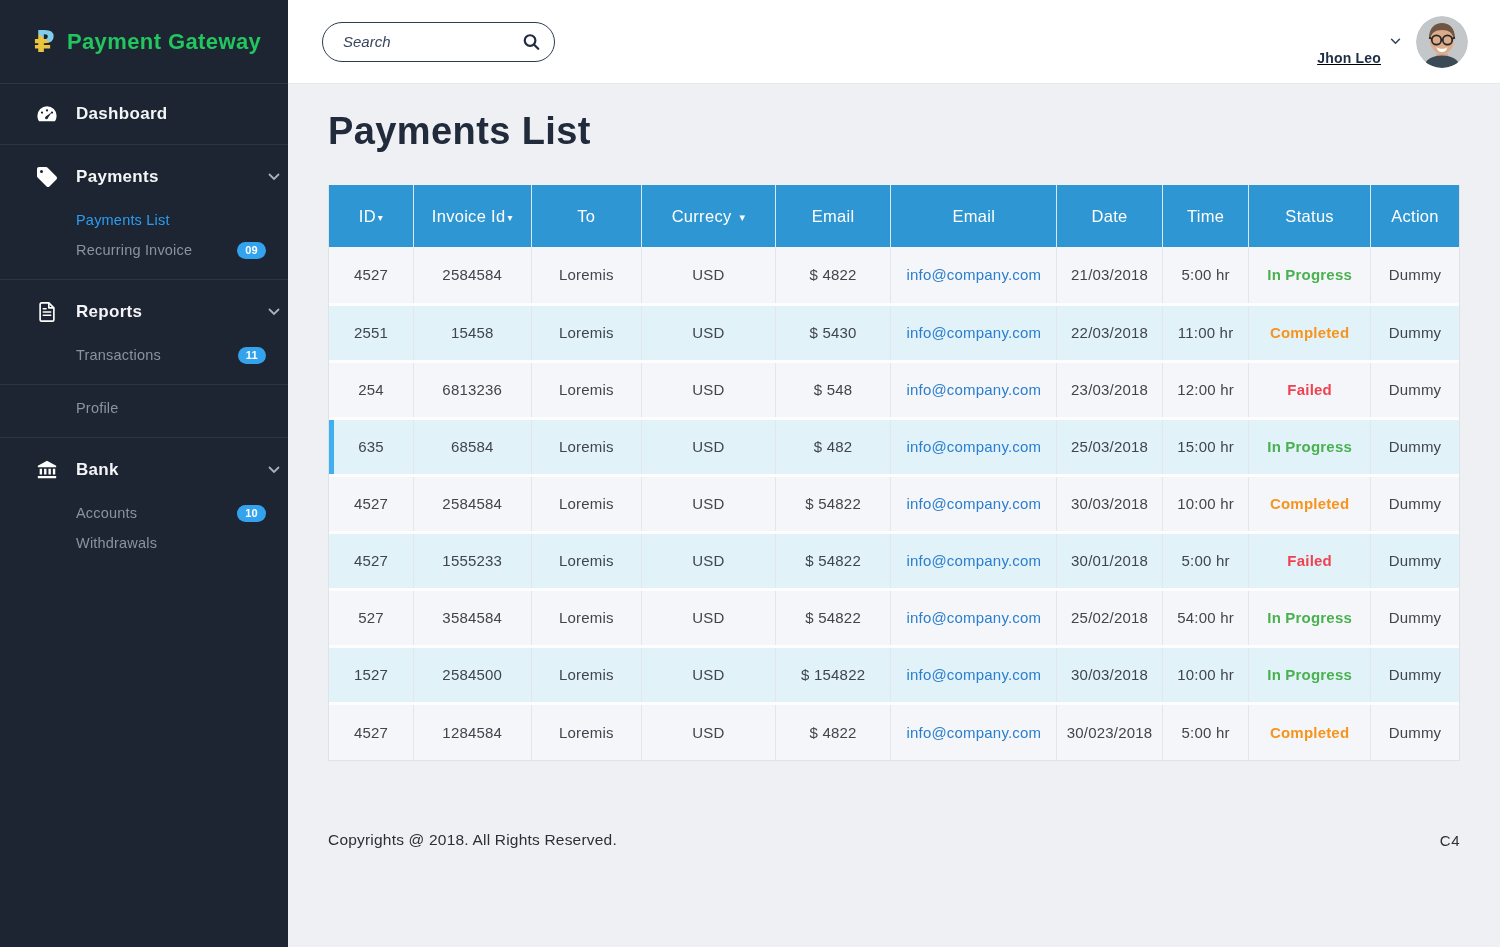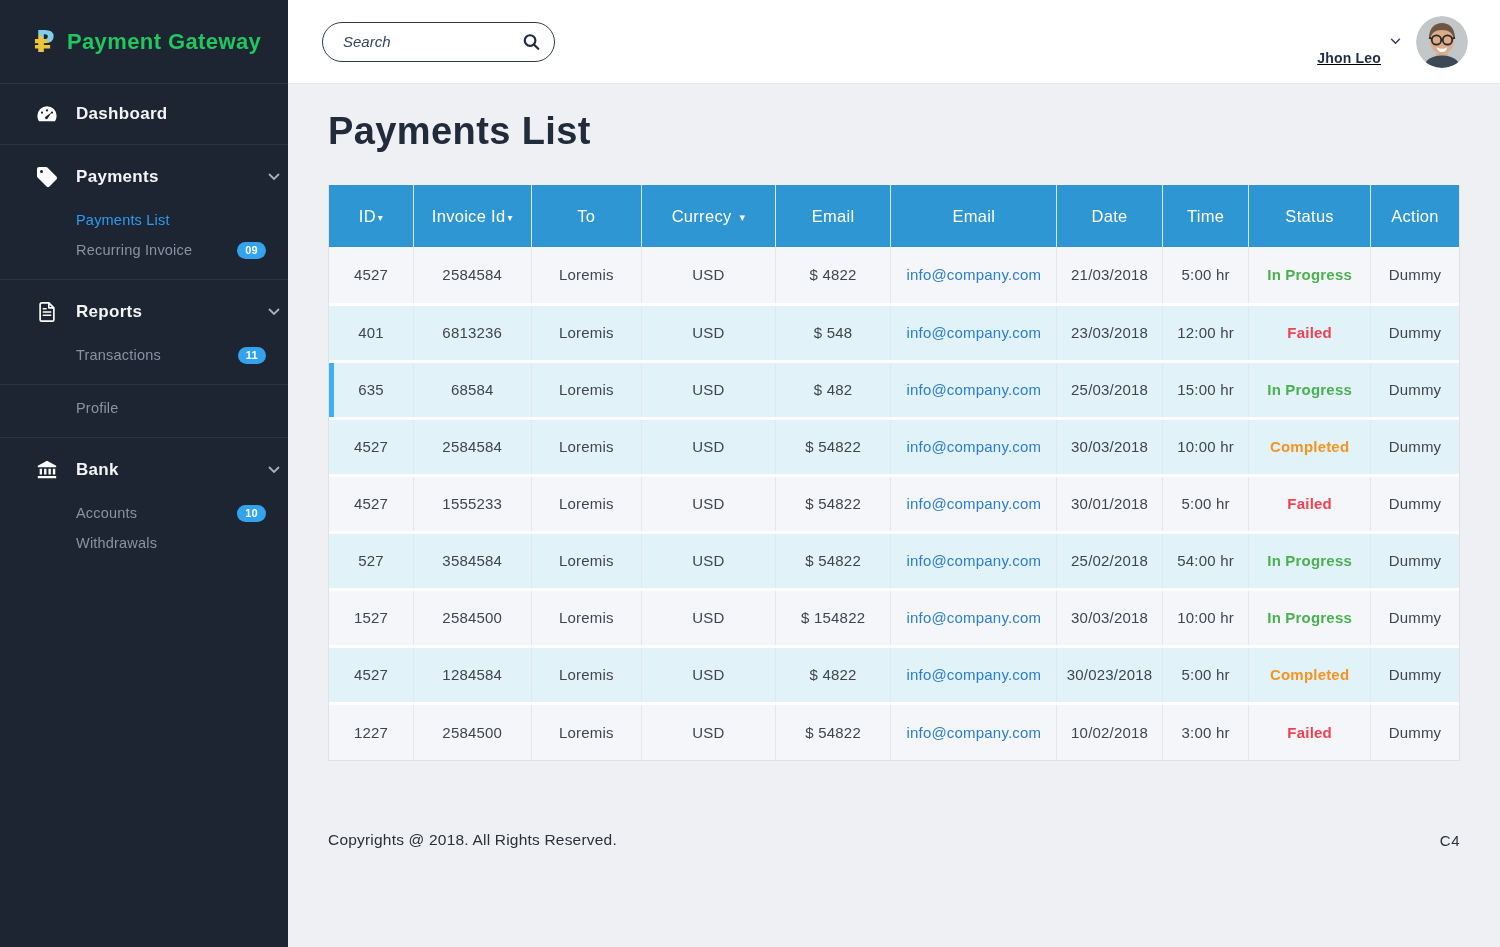--- a/index.html
+++ b/index.html
@@ -269,21 +269,33 @@
                 <td>Loremis</td>
                 <td>USD</td>
                 <td>$ 4822</td>
                 <td class="email">info@company.com</td>
                 <td>21/03/2018</td>
                 <td>5:00 hr</td>
                 <td class="status" style="color: rgb(73, 177, 79);">In Progress</td>
                 <td>Dummy</td>
               </tr>
               <tr>
-                <td>401</td>
+                <td>2551</td>
+                <td>15458</td>
+                <td>Loremis</td>
+                <td>USD</td>
+                <td>$ 5430</td>
+                <td class="email">info@company.com</td>
+                <td>22/03/2018</td>
+                <td>11:00 hr</td>
+                <td class="status" style="color: rgb(246, 148, 30);">Completed</td>
+                <td>Dummy</td>
+              </tr>
+              <tr>
+                <td>254</td>
                 <td>6813236</td>
                 <td>Loremis</td>
                 <td>USD</td>
                 <td>$ 548</td>
                 <td class="email">info@company.com</td>
                 <td>23/03/2018</td>
                 <td>12:00 hr</td>
                 <td class="status" style="color: rgb(239, 66, 80);">Failed</td>
                 <td>Dummy</td>
               </tr>
@@ -352,32 +364,20 @@
                 <td>1284584</td>
                 <td>Loremis</td>
                 <td>USD</td>
                 <td>$ 4822</td>
                 <td class="email">info@company.com</td>
                 <td>30/023/2018</td>
                 <td>5:00 hr</td>
                 <td class="status" style="color: rgb(246, 148, 30);">Completed</td>
                 <td>Dummy</td>
               </tr>
-              <tr>
-                <td>1227</td>
-                <td>2584500</td>
-                <td>Loremis</td>
-                <td>USD</td>
-                <td>$ 54822</td>
-                <td class="email">info@company.com</td>
-                <td>10/02/2018</td>
-                <td>3:00 hr</td>
-                <td class="status" style="color: rgb(239, 66, 80);">Failed</td>
-                <td>Dummy</td>
-              </tr>
             </tbody>
         </table>
       </div>
 
       <div class="footer-row">
         <span class="copyright">Copyrights @ 2018. All Rights Reserved.</span>
         <span class="page-code">C4</span>
       </div>
     </div>
   </div>

